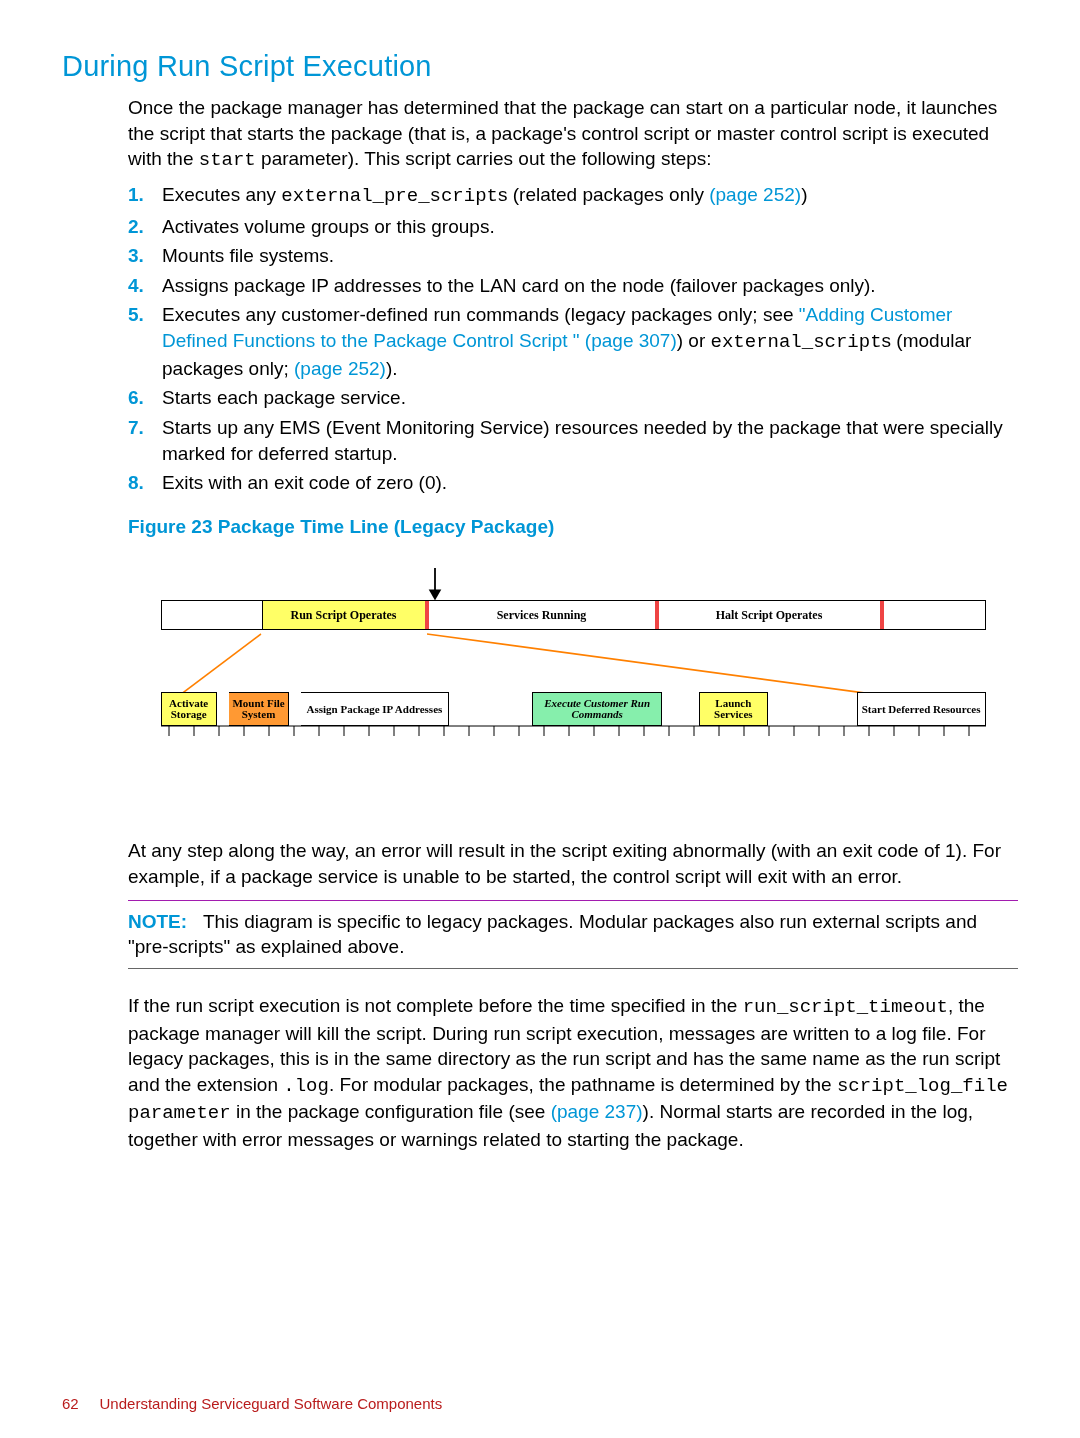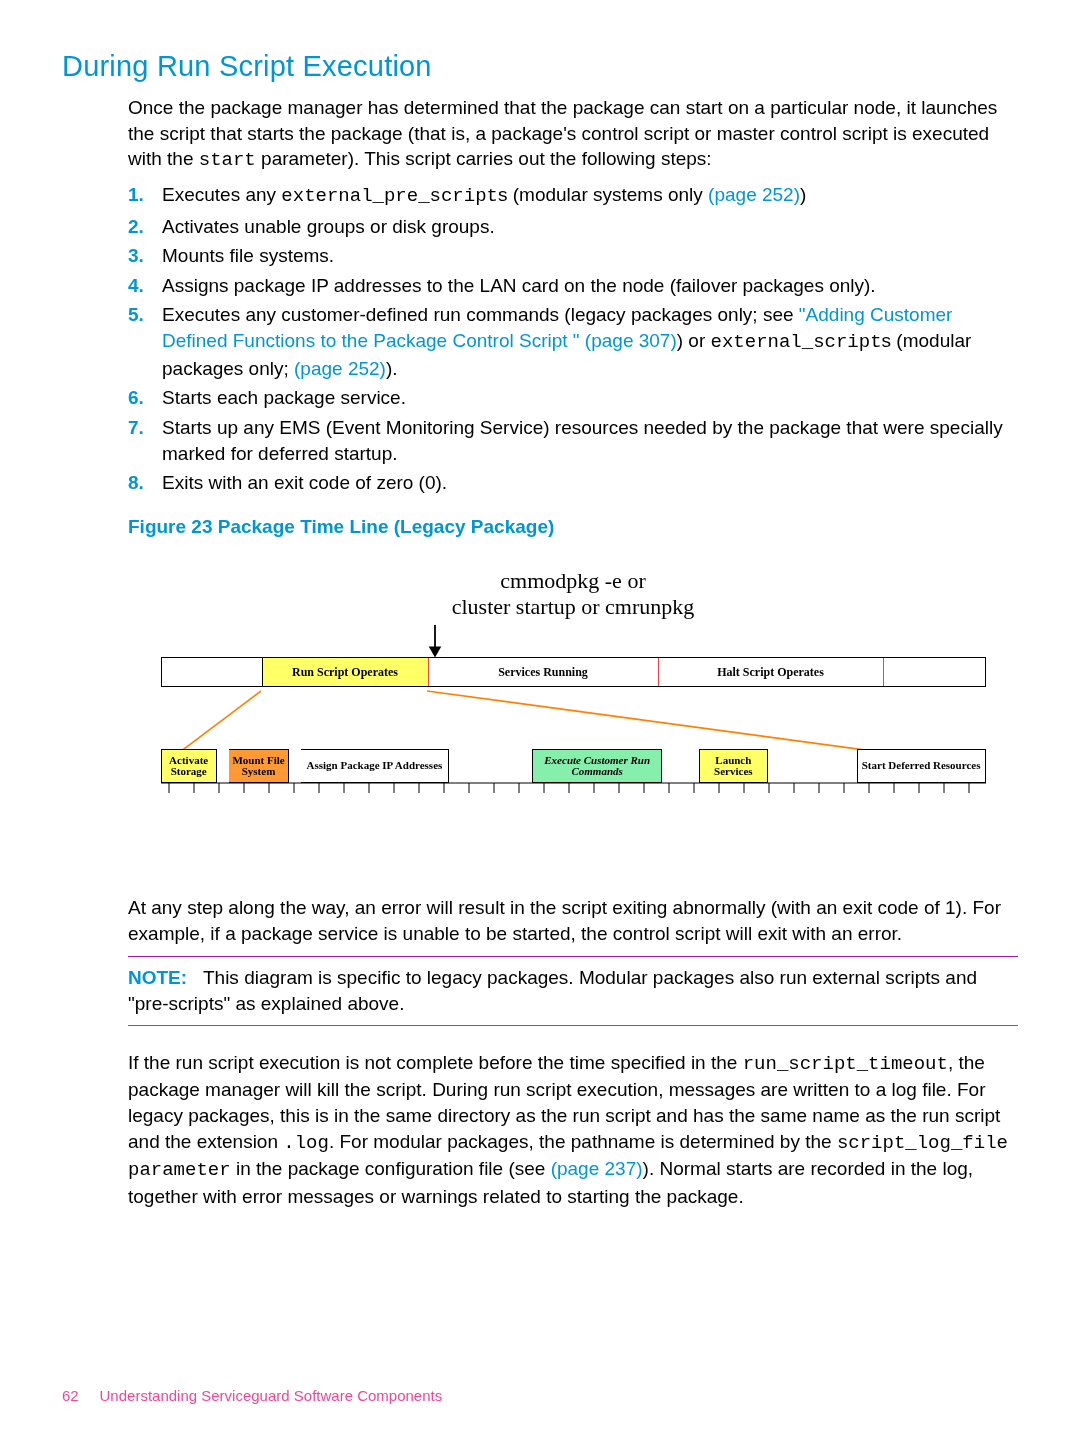--- a/index.html
+++ b/index.html
@@ -75,24 +75,24 @@
     font-size: 19px;
     line-height: 1.35;
     font-weight: 300;
   }
   .note-label {
     color: #0096d6;
     font-weight: 600;
   }
   .footer {
     position: absolute;
-    bottom: 34px;
+    bottom: 26px;
     left: 62px;
     font-size: 15px;
-    color: #ec4899;
+    color: #b91c1c;
     font-weight: 300;
   }
   
   .diagram-wrap {
     margin: 0 0 100px 0;
   }
   .diagram {
     width: 825px;
     margin: 0 auto;
     position: relative;
@@ -110,21 +110,21 @@
     margin-bottom: -4px;
   }
   .bar1 {
     position: relative;
     height: 28px;
     border: 1px solid #000;
     display: flex;
     margin-bottom: 62px;
   }
   .bar1 .seg {
-    border-right: 1px solid #ef4444;
+    border-right: 4px solid #ef4444;
     font-family: "Times New Roman", serif;
     font-size: 12px;
     font-weight: bold;
     display: flex;
     align-items: center;
     justify-content: center;
     box-sizing: border-box;
   }
   .bar1 .spacer-left {
     width: 100px;
@@ -184,26 +184,26 @@
 
   <div class="body-indent">
     <p>
       <span>Once the package manager has determined that the package can start on a particular node, it launches the script that starts the package (that is, a package's control script or master control script is executed with the </span><span class="mono">start</span><span> parameter). This script carries out the following steps:</span>
     </p>
 
     <ol class="steps">
       <li>
         <span class="num">1.</span>
         <span class="txt">
-          <span>Executes any </span><span class="mono">external_pre_script</span><span>s (modular systems only </span><span class="link">(page 252)</span><span>)</span>
+          <span>Executes any </span><span class="mono">external_pre_script</span><span>s (related packages only </span><span class="link">(page 252)</span><span>)</span>
         </span>
       </li>
       <li>
         <span class="num">2.</span>
-        <span class="txt">Activates unable groups or disk groups.</span>
+        <span class="txt">Activates volume groups or this groups.</span>
       </li>
       <li>
         <span class="num">3.</span>
         <span class="txt">Mounts file systems.</span>
       </li>
       <li>
         <span class="num">4.</span>
         <span class="txt">Assigns package IP addresses to the LAN card on the node (failover packages only).</span>
       </li>
       <li>
@@ -223,24 +223,20 @@
       <li>
         <span class="num">8.</span>
         <span class="txt">Exits with an exit code of zero (0).</span>
       </li>
     </ol>
 
     <div class="fig-caption">Figure 23 Package Time Line (Legacy Package)</div>
 
     <div class="diagram-wrap">
       <div class="diagram">
-        <div class="diag-titles">
-          <div>cmmodpkg -e or</div>
-          <div>cluster startup or cmrunpkg</div>
-        </div>
         <svg class="arrow-down" viewBox="0 0 20 36">
           <line x1="10" y1="0" x2="10" y2="28" stroke="#000" stroke-width="2"></line>
           <polygon points="10,36 3,24 17,24" fill="#000"></polygon>
         </svg>
 
         <div style="position:relative;">
           <div class="bar1">
             <div class="spacer-left"></div>
             <div class="seg run-op">Run Script Operates</div>
             <div class="seg svc-run">Services Running</div>

